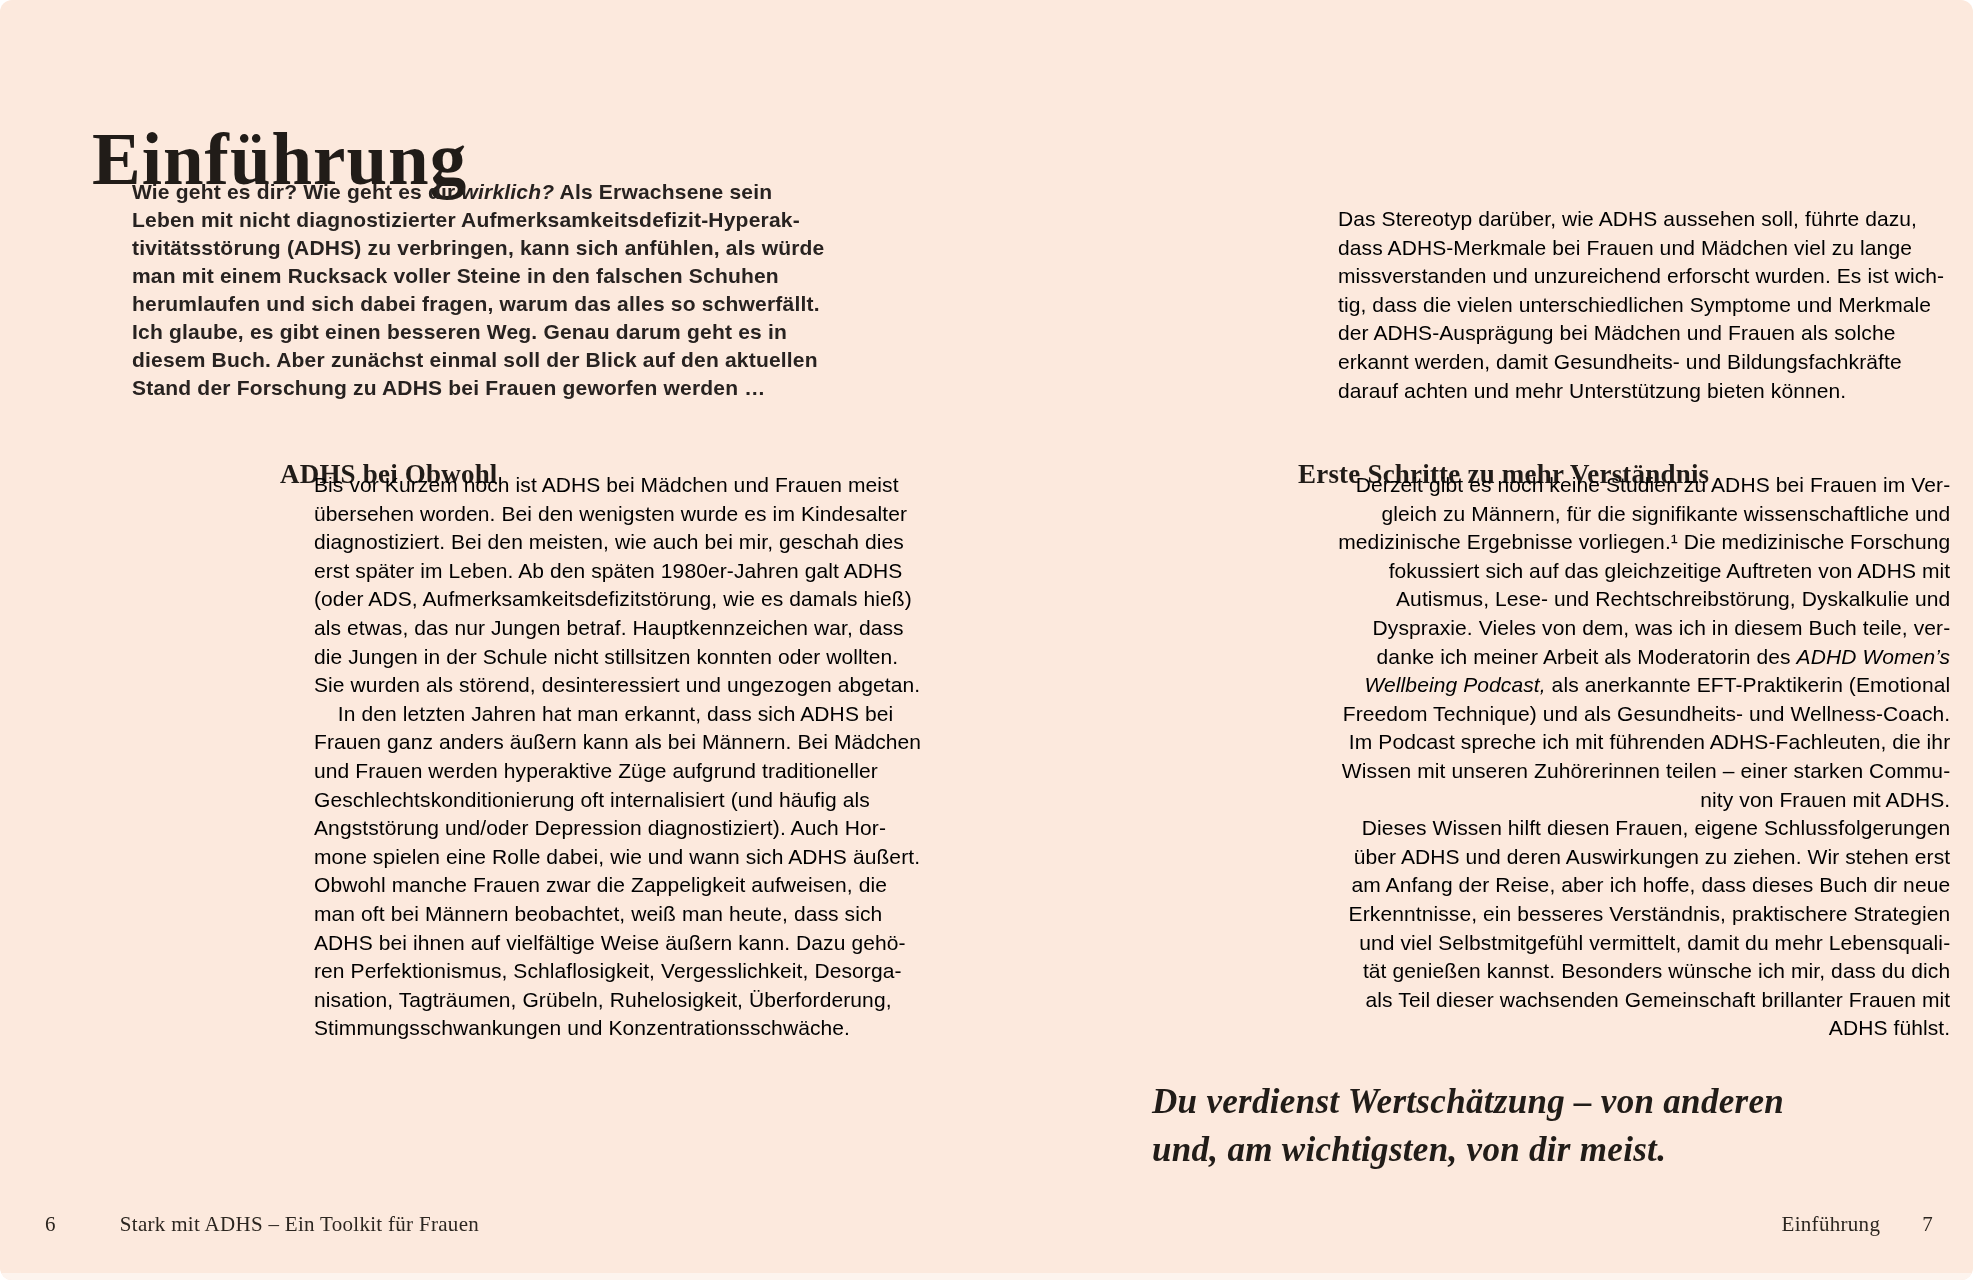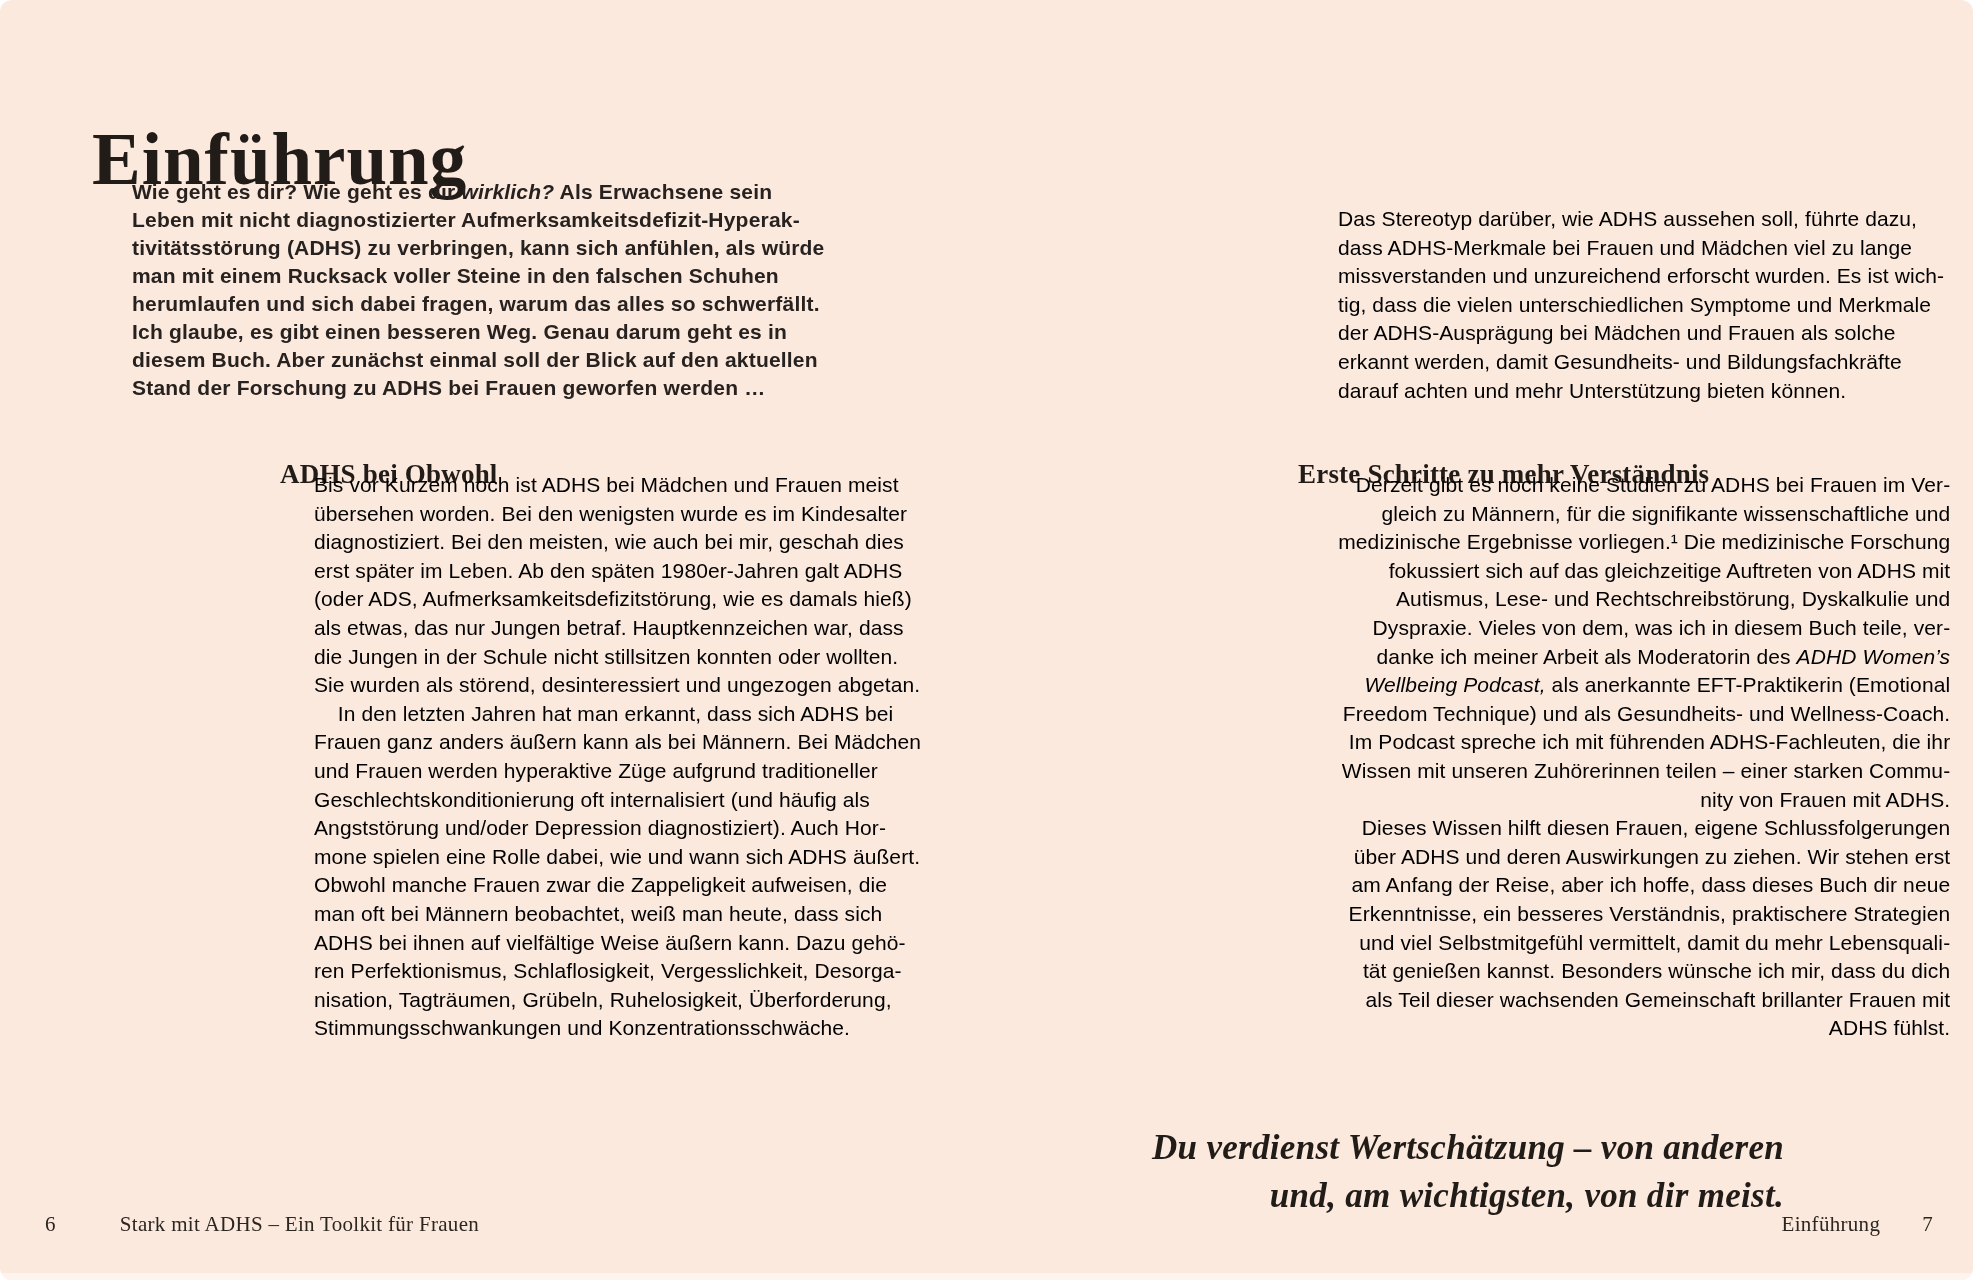--- a/index.html
+++ b/index.html
@@ -34,25 +34,25 @@
   #right-section-heading{left:1298px;top:436px;}
   .body-text{
     position:absolute;
     font-size:21px;line-height:28.6px;font-weight:normal;
     color:#000000;letter-spacing:0.1px;
   }
   #left-section-body{left:274px;top:471px;}
   #right-top-paragraph{left:1298px;top:205px;}
   #right-section-body{left:1298px;top:471px;text-align:right;}
   #pull-quote{
-    position:absolute;left:1112px;top:1124px;
+    position:absolute;left:1112px;top:1078px;
     font-family:"Liberation Serif", serif;
     font-style:italic;font-weight:600;
     font-size:35px;line-height:48px;
-    color:#211c18;letter-spacing:0.3px;text-align:right;
+    color:#211c18;letter-spacing:0.3px;
   }
   .footer{
     position:absolute;top:1212px;
     font-family:"Liberation Serif", serif;
     font-size:21px;color:#2c2620;letter-spacing:0.3px;
   }
   #footer-left{left:45px;display:flex;}
   #footer-left .book-title{margin-left:64px;}
   #footer-right{right:40px;display:flex;gap:42px;}
   #page-bottom-edge{

